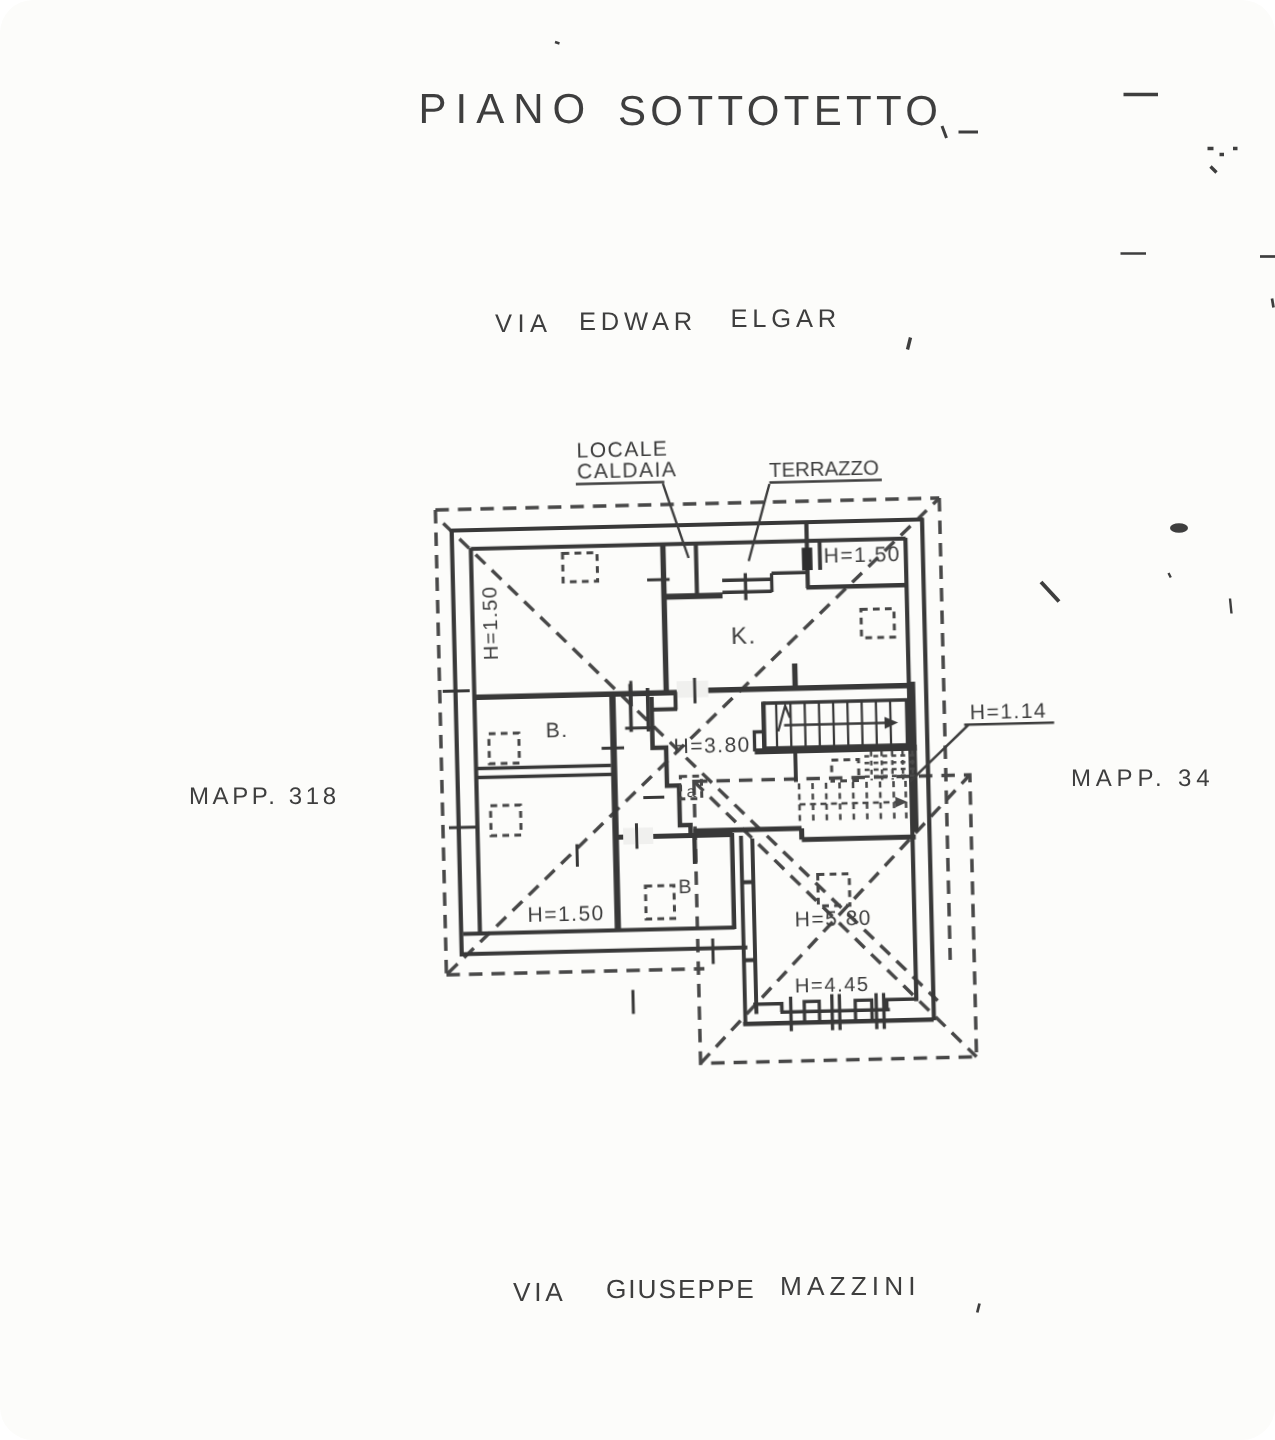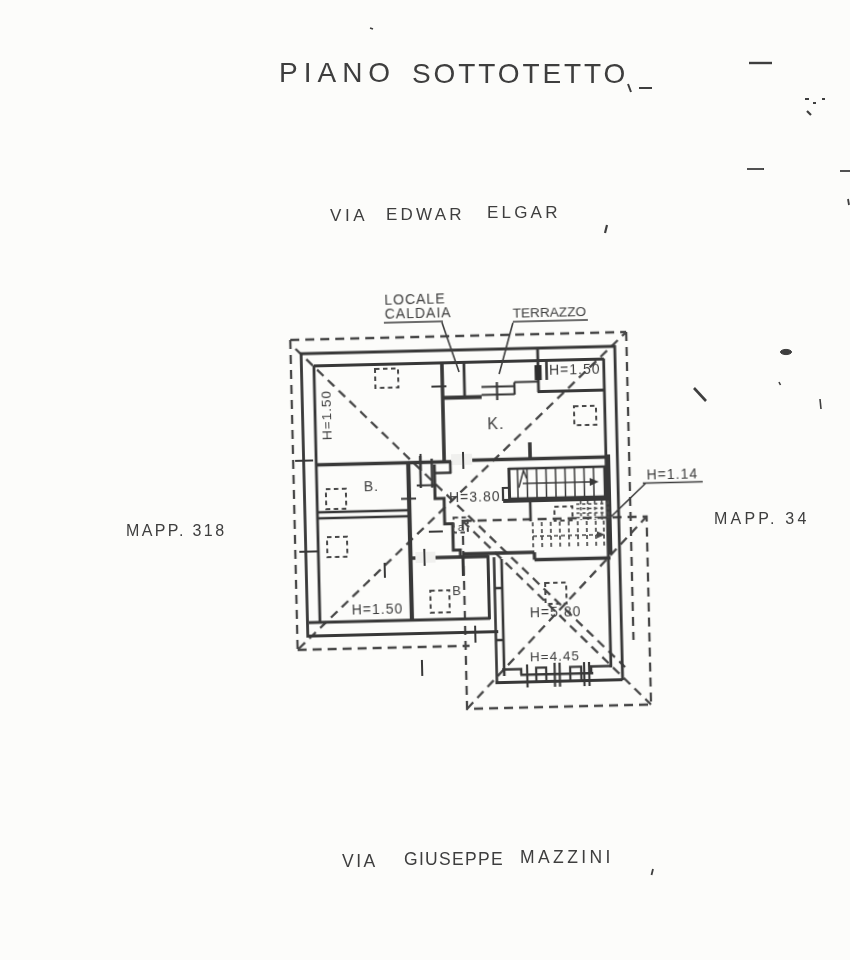--- a/index.html
+++ b/index.html
@@ -1,16 +1,16 @@
 <!DOCTYPE html>
 <html><head>
 <meta charset="utf-8">
 <style>
 html,body{margin:0;padding:0;background:#ffffff;}
-#page{width:850px;height:960px;background:#fcfcfa;position:relative;overflow:hidden;}
+#page{width:850px;height:960px;background:#fcfcfa;position:relative;overflow:hidden;border-radius:22px;}
 svg{display:block;}
 text{font-family:"Liberation Sans",sans-serif;fill:#3e3e3e;}
 </style>
 </head>
 <body>
 
 <div id="page">
 <svg width="850" height="960" viewBox="0 0 850 960">
 
 <g>

